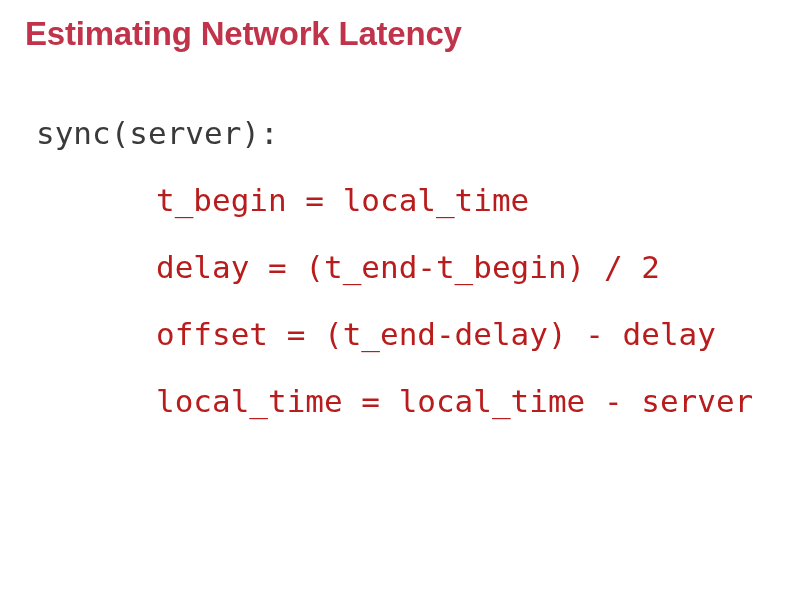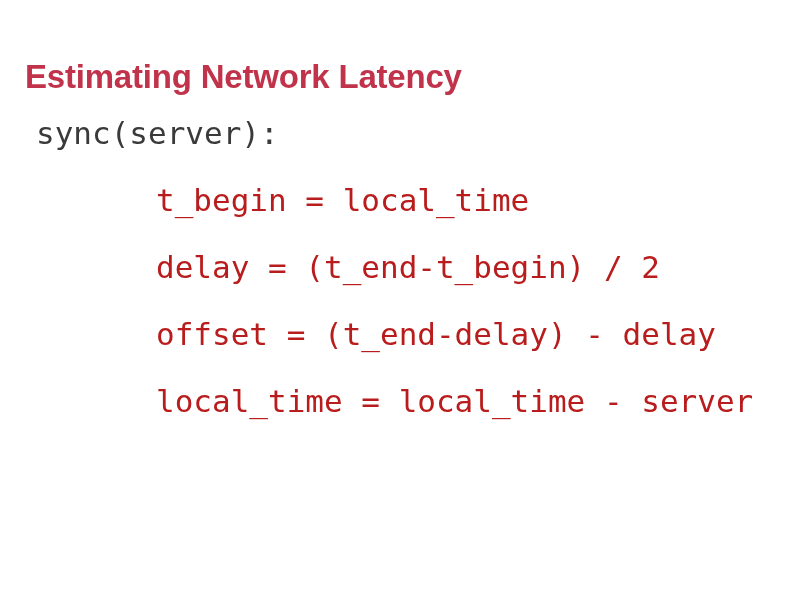--- a/index.html
+++ b/index.html
@@ -25,21 +25,20 @@
     position: absolute;
     left: 25px;
     top: 14px;
     font-family: "Liberation Sans", sans-serif;
     font-weight: bold;
     font-size: 33px;
     line-height: 40px;
     letter-spacing: -0.2px;
     color: #c0334a;
     white-space: nowrap;
-    margin-top: 43px;
   }
   .code-block {
     position: absolute;
     left: 12px;
     top: 100px;
     width: 790px;
   }
   .code-line {
     font-family: "DejaVu Sans Mono", "Liberation Mono", monospace;
     font-size: 31px;

